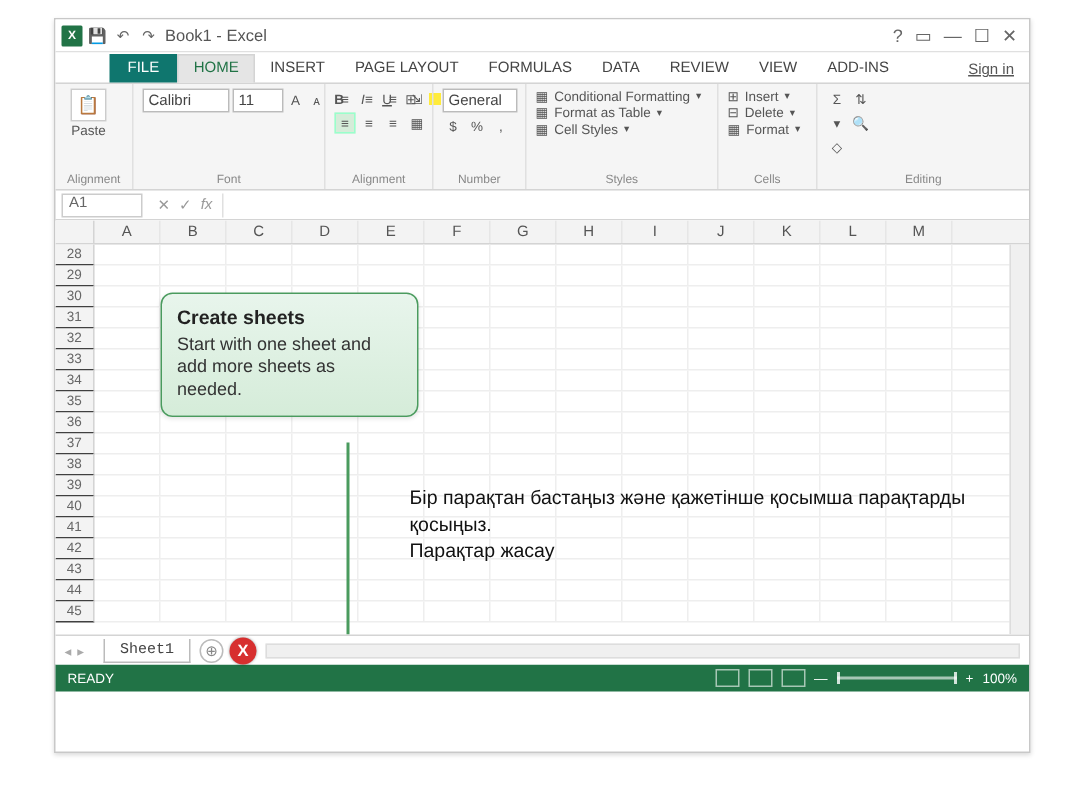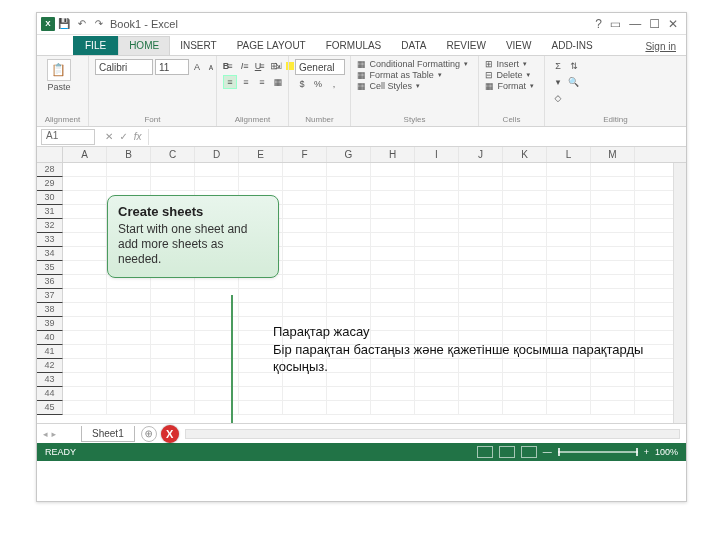--- a/index.html
+++ b/index.html
@@ -61,21 +61,21 @@
 .callout h4 { font-size: 13px; color: #222; margin-bottom: 3px; font-weight: bold; }
 .callout p { font-size: 12px; color: #333; line-height: 1.25; }
 .callout-line { position: absolute; left: 194px; top: 148px; width: 2px; height: 128px; background: #4a9b5e; z-index: 4; }
 
 
 .translated { position: absolute; left: 236px; top: 176px; width: 390px; font-size: 13px; color: #111; line-height: 1.35; z-index: 6; }
 
 
 .sheettabs { height: 20px; border-top: 1px solid #d4d4d4; display: flex; align-items: center; background: #fff; font-size: 10px; position: relative; }
 .nav-arrows { width: 30px; display: flex; gap: 4px; padding-left: 6px; color: #aaa; font-size: 9px; }
-.sheet-tab { padding: 2px 10px; border: 1px solid #bbb; border-top: none; background: #fff; margin-left: 14px; }
+.sheet-tab { padding: 2px 10px; border: 1px solid #bbb; border-top: none; background: #fff; margin-left: 2px; font-family: Liberation Mono, monospace; }
 .newsheet { width: 16px; height: 16px; border: 1px solid #bbb; border-radius: 50%; margin-left: 6px; display: flex; align-items: center; justify-content: center; color: #888; background: #fff; }
 .x-badge { width: 18px; height: 18px; background: #d72f2f; border-radius: 50%; color: #fff; font-weight: bold; display: flex; align-items: center; justify-content: center; margin-left: 4px; font-size: 11px; box-shadow: 0 0 2px rgba(0,0,0,0.4); }
 .hscroll { flex: 1; margin: 0 6px; height: 10px; background: #f0f0f0; border: 1px solid #ddd; }
 
 
 .statusbar { height: 18px; background: #217346; color: #fff; display: flex; align-items: center; font-size: 9px; padding: 4px 8px; }
 .statusbar .right { margin-left: auto; display: flex; align-items: center; gap: 6px; }
 .view-btn { width: 16px; height: 12px; border: 1px solid rgba(255,255,255,0.6); display: inline-block; }
 .zoom-track { width: 80px; height: 2px; background: rgba(255,255,255,0.6); position: relative; }
 .zoom-track::before, .zoom-track::after { content: ""; position: absolute; top: -3px; width: 2px; height: 8px; background: rgba(255,255,255,0.8); }
@@ -607,22 +607,22 @@
         </div>
     <div class="scroll-v"></div>
 
     <div class="callout">
       <h4>Create sheets</h4>
       <p>Start with one sheet and add more sheets as needed.</p>
     </div>
     <div class="callout-line"></div>
 
     <div class="translated">
+      <div>Бір парақтан бастаңыз және қажетінше қосымша парақтарды қосыңыз.</div>
       <div>Парақтар жасау</div>
-      <div>Бір парақтан бастаңыз және қажетінше қосымша парақтарды қосыңыз.</div>
     </div>
   </div>
 
   <div class="sheettabs">
     <div class="nav-arrows">
       <span>◂</span>
       <span>▸</span>
     </div>
     <div class="sheet-tab">Sheet1</div>
     <div class="newsheet">

